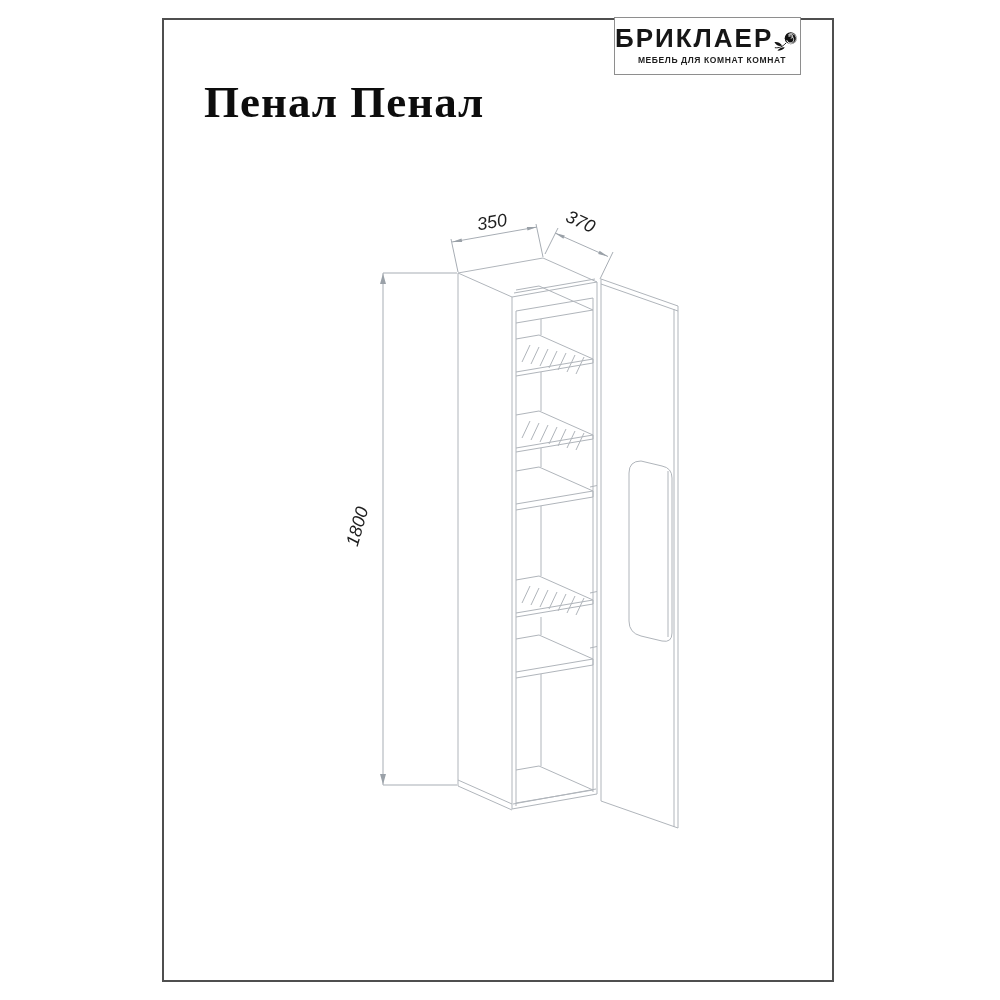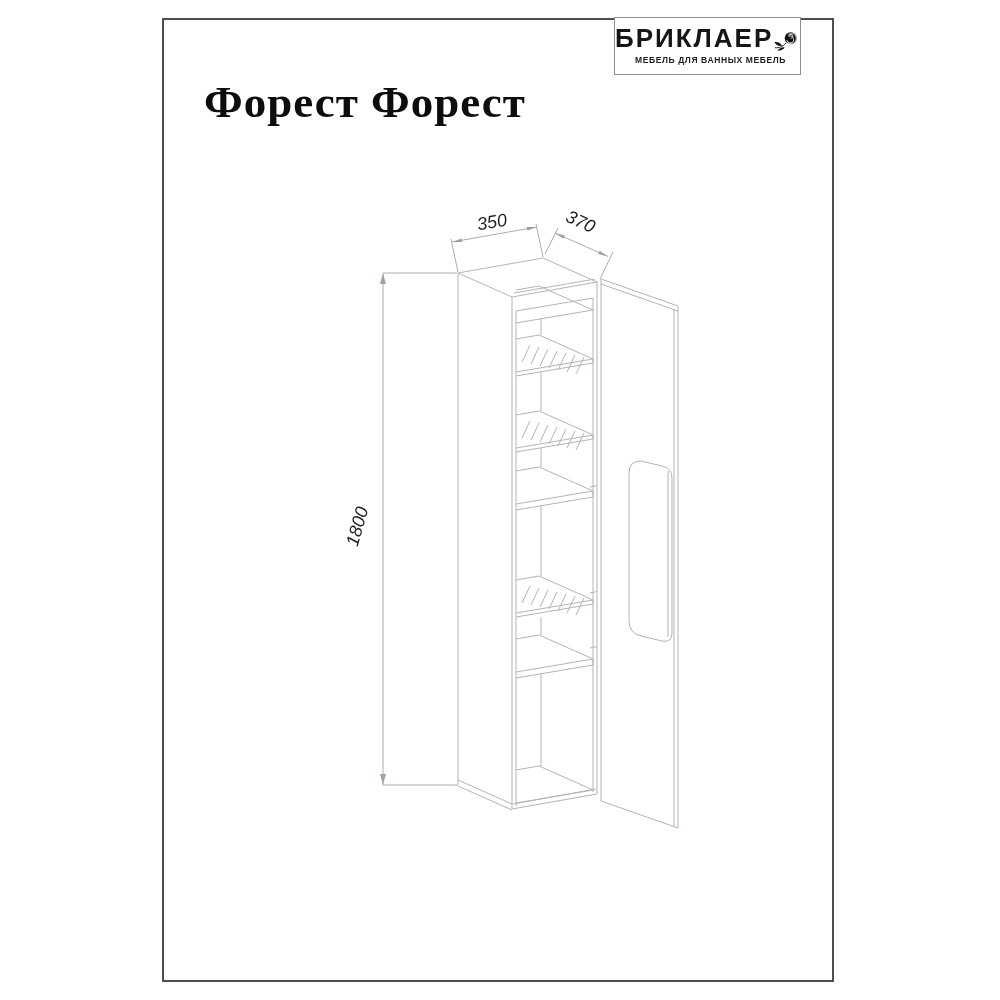--- a/index.html
+++ b/index.html
@@ -25,35 +25,35 @@
   .dim-text{font-family:"Liberation Sans",sans-serif;font-style:italic;
             font-size:18px;fill:#1f1f1f;}
 </style>
 </head>
 <body>
 
 <div class="canvas">
 
   <div class="page-border"></div>
 
-  <h1 class="title">Форест Форест</h1>
+  <h1 class="title">Пенал Пенал</h1>
 
   <div class="logo-box">
     <div class="brand-row">
       <span class="brand">БРИКЛАЕР</span>
       <svg class="rose" viewBox="0 0 60 50">
         <path d="M28 32 C20 41 12 44 2 43" stroke="#111" stroke-width="2.2" fill="none"></path>
         <path d="M19 38 C14 31 8 29 1 30 C5 37 12 41 19 38 Z" fill="#111"></path>
         <path d="M25 42 C23 47 16 50 8 50 C12 44 19 41 25 42 Z" fill="#111"></path>
         <circle cx="39" cy="21" r="14" fill="#111"></circle>
         <path d="M39 21 a4.5 4.5 0 1 0 -4.5 -4.5 a8 8 0 1 1 -4.5 9.5 a11.5 11.5 0 1 0 3.5 -13.5" stroke="#fff" stroke-width="1.8" fill="none"></path>
         <path d="M27 31 q5 4 12 3" stroke="#fff" stroke-width="1.2" fill="none"></path>
       </svg>
     </div>
-    <div class="tagline">МЕБЕЛЬ ДЛЯ ВАННЫХ МЕБЕЛЬ</div>
+    <div class="tagline">МЕБЕЛЬ ДЛЯ КОМНАТ КОМНАТ</div>
   </div>
 
   <svg class="drawing" viewBox="0 0 1000 1000">
 
     <g>
       <path class="ln" d="M458 273 L543 258 L597 282 L512 297 Z"></path>
       <path class="ln" d="M514 293 L595 279"></path>
       <path class="ln" d="M458 273 V786 M512 297 V809 M597 282 V794"></path>
       <path class="ln" d="M516 311 V806 M593 298 V792"></path>
       <path class="ln" d="M458 786 L512 810 M458 780 L512 804"></path>

